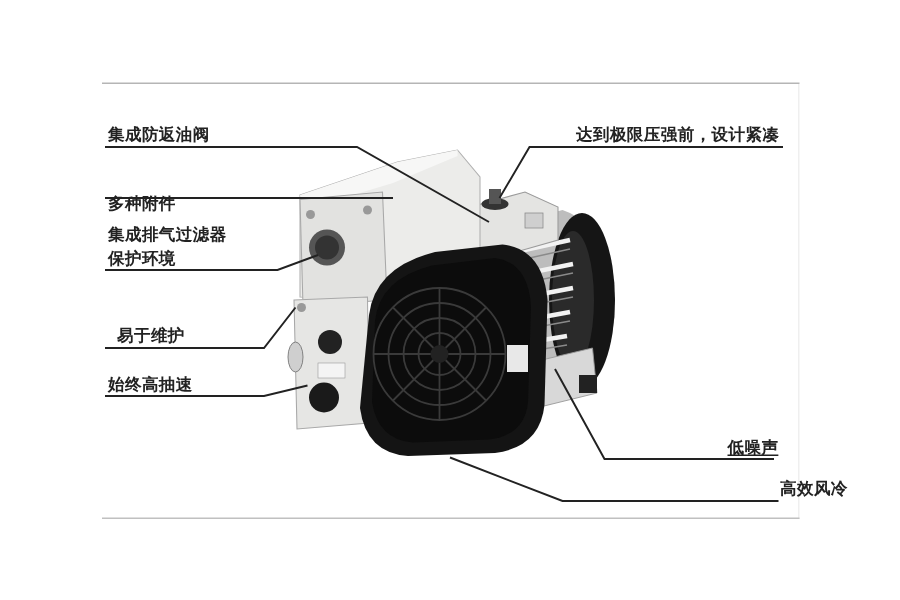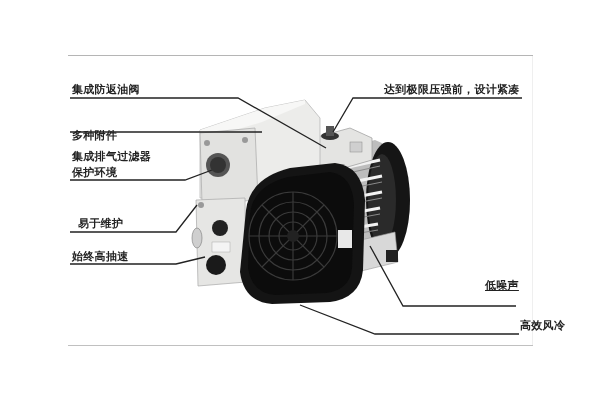--- a/index.html
+++ b/index.html
@@ -101,14 +101,14 @@
   </g>
 </svg>
 
 <div class="label" style="left:72px; top:82px;">集成防返油阀</div>
 <div class="label" style="left:72px; top:128px;">多种附件</div>
 <div class="label" style="left:72px; top:149px;">集成排气过滤器</div>
 <div class="label" style="left:72px; top:165px;">保护环境</div>
 <div class="label" style="left:78px; top:216px;">易于维护</div>
 <div class="label" style="left:72px; top:249px;">始终高抽速</div>
 <div class="label" style="left:384px; top:82px;">达到极限压强前，设计紧凑</div>
-<div class="label" style="left:485px; top:278px;text-decoration:underline;">低噪声</div>
+<div class="label" style="left:485px; top:291px;text-decoration:underline;">低噪声</div>
 <div class="label" style="left:476px; top:318px;margin-left:44px;">高效风冷</div>
 
 </body></html>

